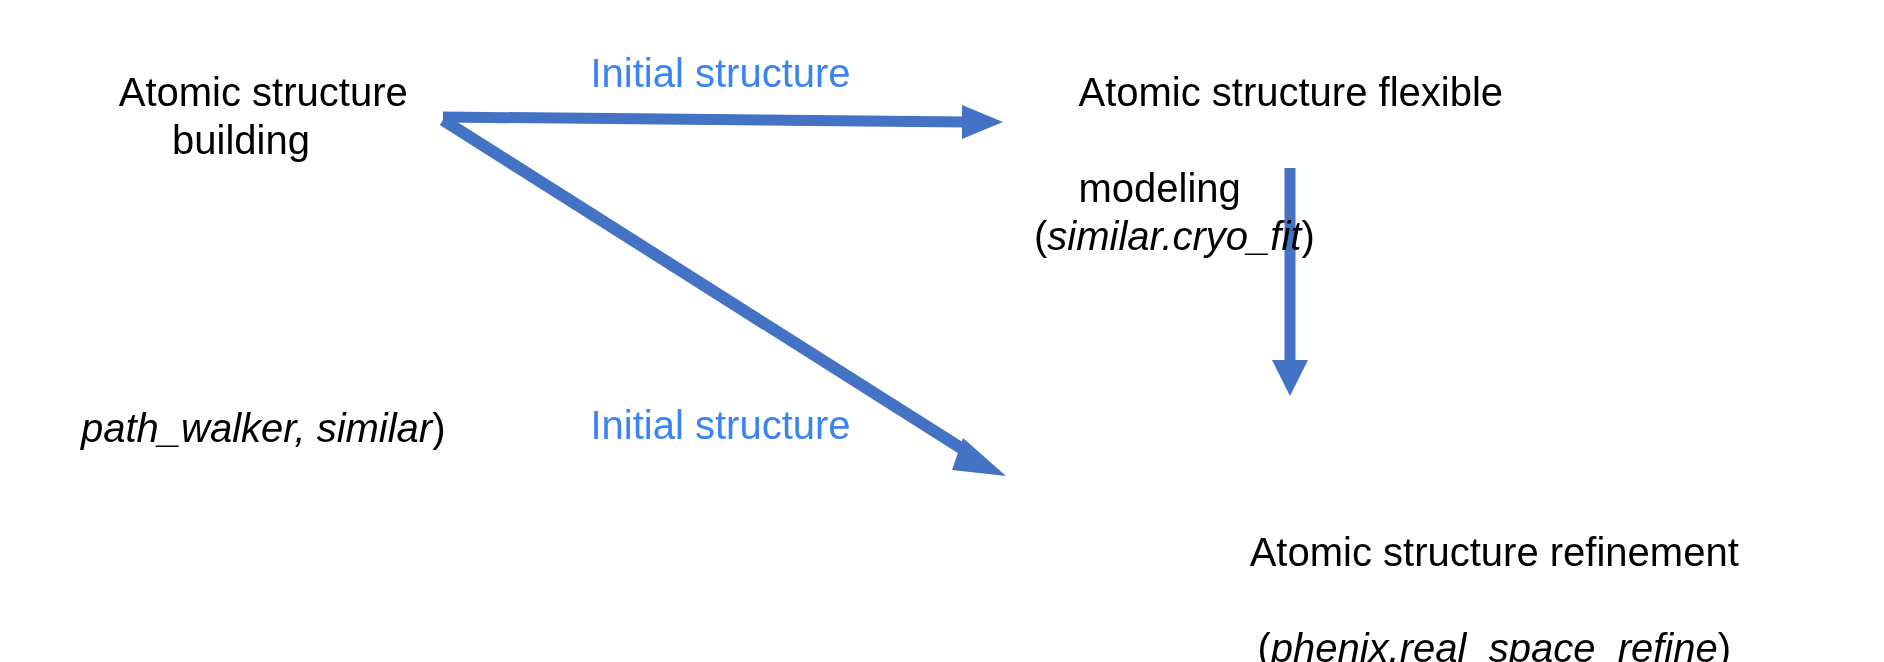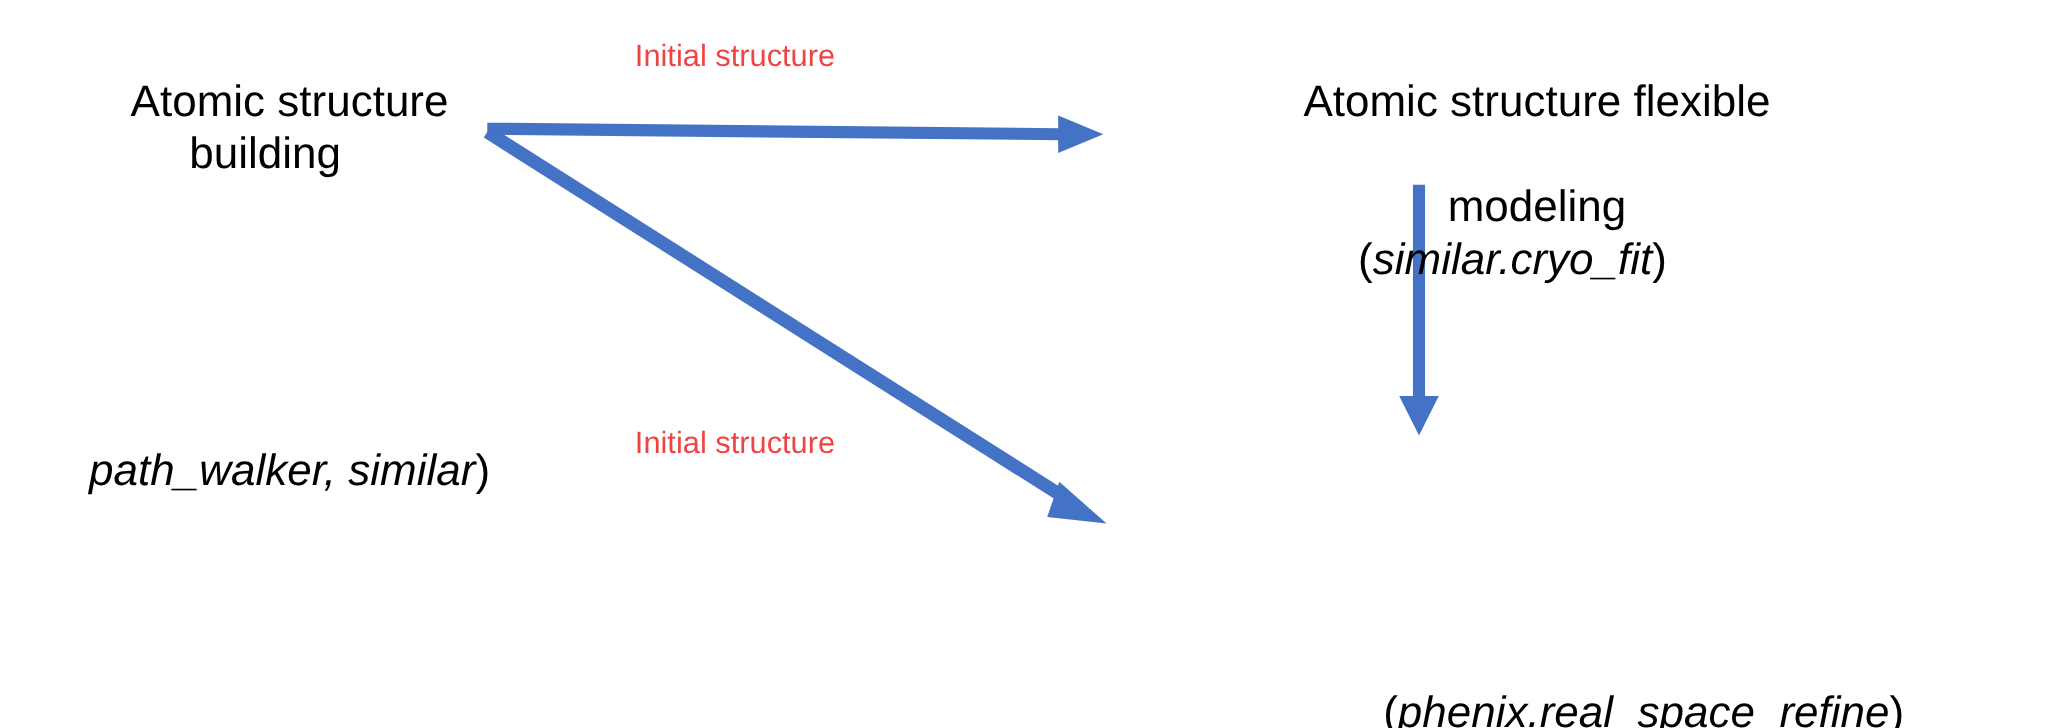--- a/index.html
+++ b/index.html
@@ -20,39 +20,38 @@
   .node {
     position: absolute;
     line-height: 1.20;
     font-size: 40px;
     color: #000000;
     white-space: pre-wrap;
   }
   .edge-label {
     position: absolute;
     line-height: 1.22;
-    font-size: 28px;
-    color: #ef4444;
+    font-size: 40px;
+    color: #3b82f6;
     text-align: left;
     white-space: pre-wrap;
   }
   .ital { font-style: italic; }
 
   
   #node-building {
     left: 6px;
     top: 20px;
     width: 470px;
     text-align: center;
   }
   #node-flexible-fitting {
-    left: 1130px;
+    left: 1034px;
     top: 20px;
     width: 490px;
-    text-align: center;
   }
   #node-refinement {
     left: 1060px;
     top: 480px;
     width: 824px;
     text-align: center;
   }
 
   
   #label-different {
@@ -105,21 +104,21 @@
     <br>
     <span class="ital">path_walker, similar</span><span>)</span>
   </div>
 
   <div class="node" id="node-flexible-fitting">
     <span>Atomic structure flexible</span><br>
     <span>modeling (</span><span class="ital">similar.cryo_fit</span><span>)</span>
   </div>
 
   <div class="node" id="node-refinement">
-    <br>
+    <span>Atomic structure refinement</span><br>
     <span>(</span><span class="ital">phenix.real_space_refine</span><span>)</span>
   </div>
 
   <div class="edge-label" id="label-different">
     <span>Initial structure</span><br>
   </div>
 
   <div class="edge-label" id="label-similar">
     <span>Initial structure</span><br>
   </div>

